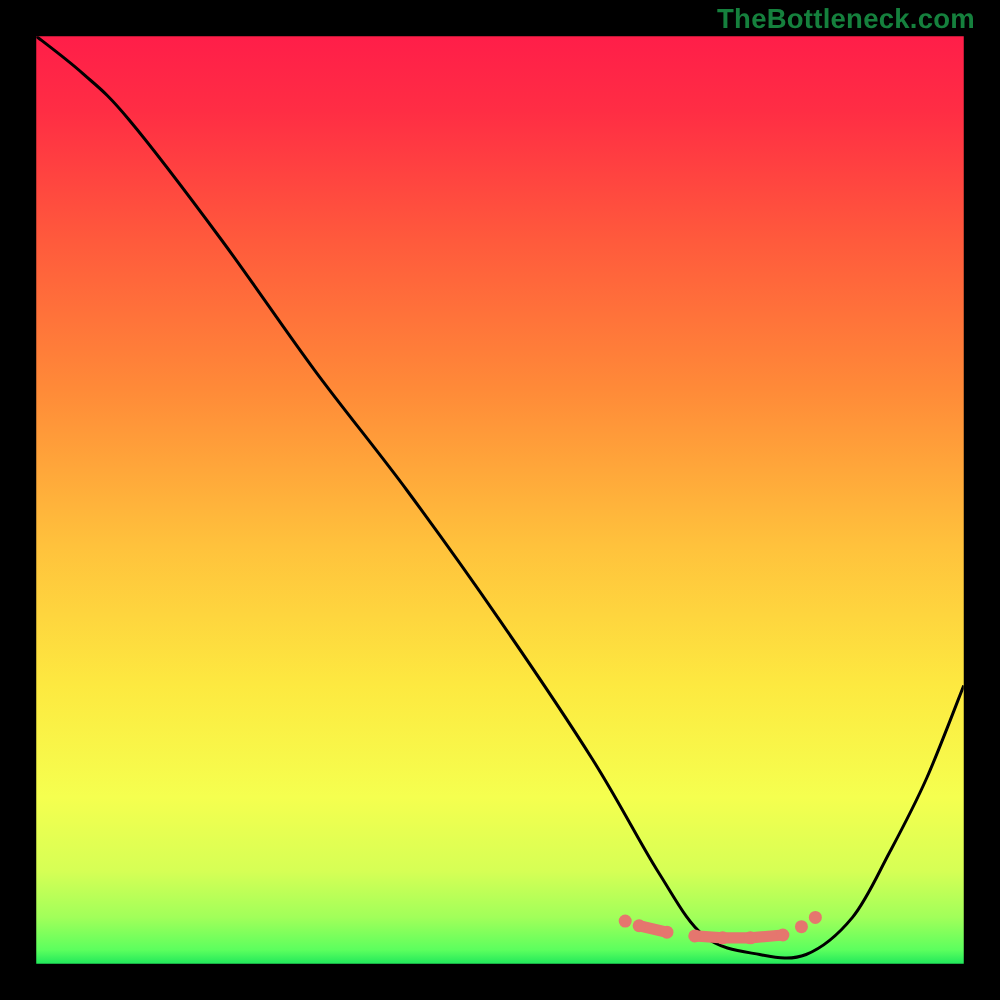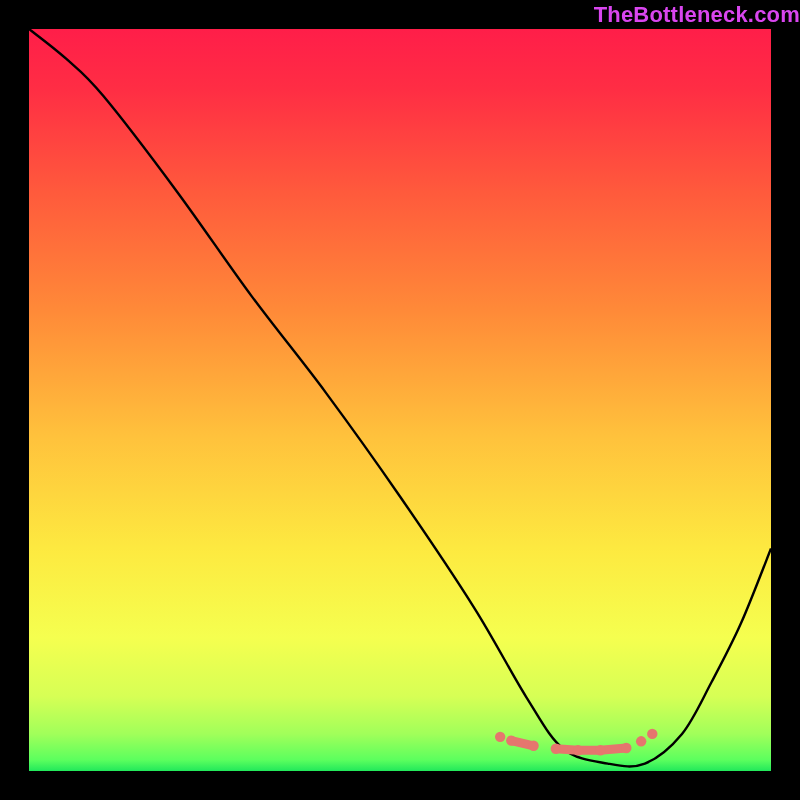--- a/index.html
+++ b/index.html
@@ -12,22 +12,22 @@
     overflow: hidden;
   }
   .wrapper {
     position: relative;
     width: 800px;
     height: 800px;
   }
   .watermark {
     position: absolute;
     top: 2px;
-    right: 0;
-    color: #d946ef;
+    right: 20px;
+    color: #15803d;
     font-size: 22px;
     font-weight: 600;
     letter-spacing: 0.2px;
     z-index: 500;
   }
   svg.chart {
     display: block;
   }
 </style>
 </head>

